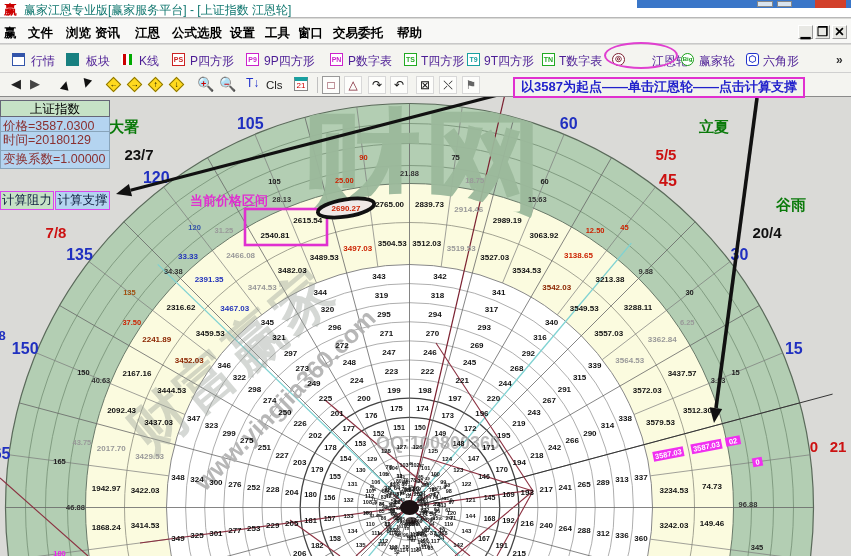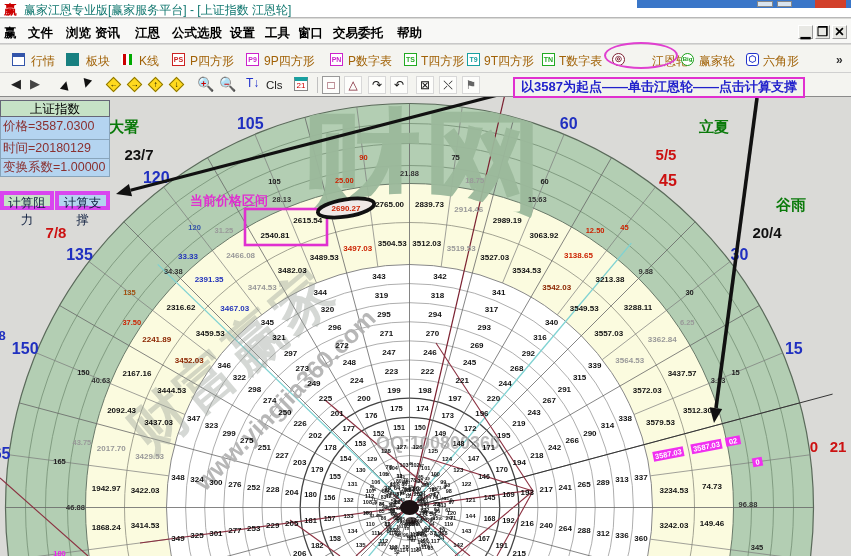--- a/index.html
+++ b/index.html
@@ -8,33 +8,33 @@
 #logo1{position:absolute;left:4px;top:1px;font-size:13px;font-weight:bold;color:#c00}
 #bluefrag{position:absolute;left:637px;top:0;width:214px;height:8px;background:#3a76c8}
 #bluefrag .b1{position:absolute;left:120px;top:1px;width:16px;height:6px;background:#d8e4f0;border:1px solid #888}
 #bluefrag .b2{position:absolute;left:140px;top:1px;width:15px;height:6px;background:#d8e4f0;border:1px solid #888}
 #bluefrag .bx{position:absolute;left:178px;top:0;width:31px;height:8px;background:#d2402a}
 #menu{top:19px;height:25px;background:#f8f8f6;border-bottom:1px solid #c8c8c8}
 #menu span{position:absolute;top:6px;font-size:12.5px;font-weight:bold;color:#000}
 #logo2{position:absolute;left:4px;top:4px;font-size:15px;font-weight:bold;color:#c00}
 .wbtn{position:absolute;top:6px;width:15px;height:14px;background:#e8e8e4;border:1px solid #999;border-top-color:#fff;border-left-color:#fff;font-size:9px;text-align:center;line-height:13px;color:#000}
 #tb1{top:45px;height:28px;background:#f4f4f0;border-bottom:1px solid #d0d0d0}
-#tb1 .lb{position:absolute;top:8px;font-size:12px;color:#a16207}
+#tb1 .lb{position:absolute;top:8px;font-size:12px;color:#4c1d95}
 .ic{position:absolute;top:8px;width:13px;height:13px;border:1.5px solid;font-size:7px;font-weight:bold;text-align:center;line-height:11px;background:#fff}
 #tb2{top:73px;height:24px;background:#f4f4f0;border-bottom:1px solid #8a8a8a}
 #tb2 .s{position:absolute;top:3px;font-size:13px;color:#222}
 .dia{position:absolute;top:6px;width:11px;height:11px;background:#ffd91e;border:1px solid #8a7400;transform:rotate(45deg)}
 .dia i{position:absolute;left:-1px;top:-1px;width:11px;height:11px;transform:rotate(-45deg);font-style:normal;font-size:8px;line-height:11px;text-align:center;color:#000}
 .shp{position:absolute;top:3px;width:18px;height:18px;background:#fdfdfb;border:1px solid #d8d8d8;text-align:center;line-height:17px;font-size:12px;color:#7b2030}
 #instr{position:absolute;left:513px;top:77px;width:292px;height:21px;border:2.5px solid #e030d0;background:#f2f2ee;color:#2222cc;font-size:13px;font-weight:bold;text-align:center;line-height:16px;white-space:nowrap;overflow:hidden;z-index:30}
 #gannsel{position:absolute;left:604px;top:42px;width:74px;height:27px;border:2.5px solid #e040d0;border-radius:50%;z-index:31}
 #panel{position:absolute;left:0;top:100px;width:111px;z-index:20;font-weight:normal}
 #panel .hd{width:110px;height:17px;background:#c6e2c6;border:1px solid #667;font-size:12.5px;text-align:center;line-height:16px;color:#000}
 #panel .rw{width:110px;height:18.5px;background:#b4d4f0;border:1px solid #88a4ba;border-top:none;font-size:12.5px;line-height:17px;color:#8a3030;padding-left:2px;white-space:nowrap;overflow:hidden}
-#panel .bt{height:19px;border:4px solid #d946ef;font-size:12.5px;text-align:center;line-height:17px;color:#102040;position:absolute;top:91px}
+#panel .bt{height:19px;border:1px solid #d946ef;font-size:12.5px;text-align:center;line-height:17px;color:#102040;position:absolute;top:91px}
 sep{position:absolute;top:4px;width:1px;height:16px;background:#c0c0c0}
 </style></head><body>
 <svg width="851" height="556" viewBox="0 0 851 556" font-family="Liberation Sans, sans-serif" style="position:absolute;left:0;top:0">
     <defs>
       <clipPath id="cc">
         <rect x="0" y="96" width="851" height="460"></rect>
       </clipPath>
     </defs>
     <g clip-path="url(#cc)">
       <rect x="0" y="96" width="851" height="460" fill="#dadad7"></rect>
@@ -718,17 +718,17 @@
 <span class="shp" style="left:368px;color:#111">↷</span>
 <span class="shp" style="left:390px;color:#111">↶</span>
 <span class="shp" style="left:416px;color:#111">⊠</span>
 <span class="shp" style="left:439px;color:#111">⤬</span>
 <span class="shp" style="left:462px;color:#666">⚑</span>
 </div>
 <div id="instr">以3587为起点——单击江恩轮——点击计算支撑</div>
 <div id="gannsel"></div>
 <div id="panel">
 <div class="hd">上证指数</div>
-<div class="rw" style="height:23px;line-height:19px">价格=3587.0300</div>
+<div class="rw" style="height:15px;line-height:19px">价格=3587.0300</div>
 <div class="rw">时间=20180129</div>
 <div class="rw">变换系数=1.00000</div>
 <div class="bt" style="left:0;width:54px;background:#c6e2c6">计算阻力</div>
 <div class="bt" style="left:55px;width:55px;background:#b4d4f0">计算支撑</div>
 </div>
 </body></html>

